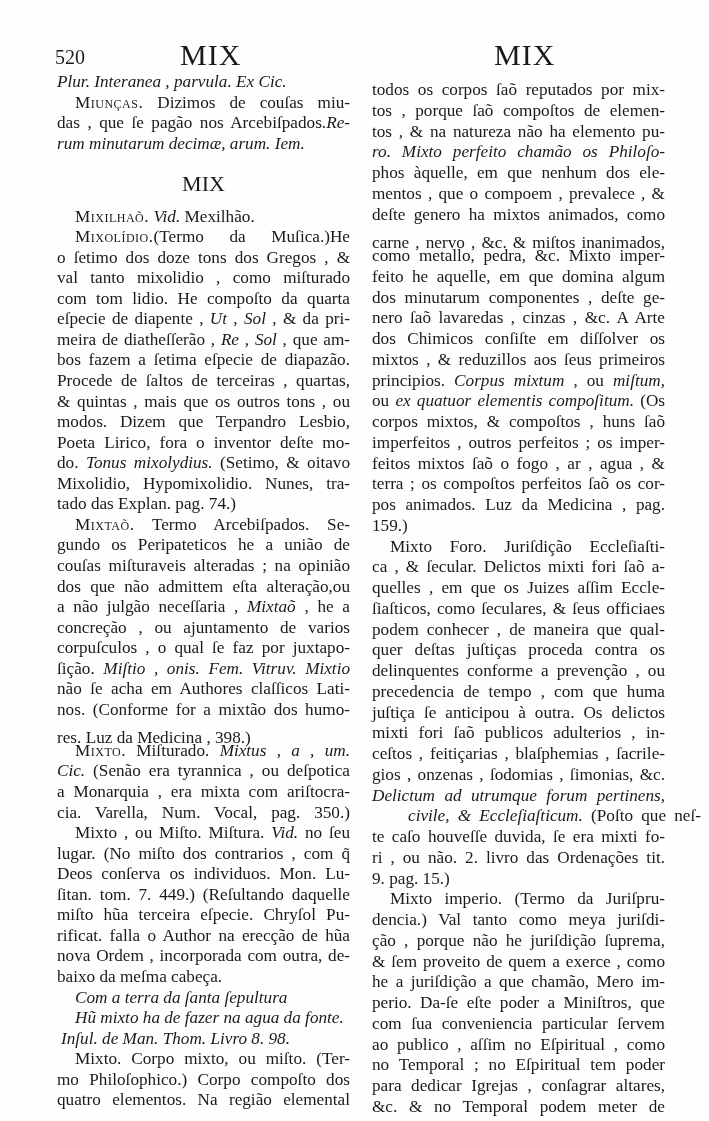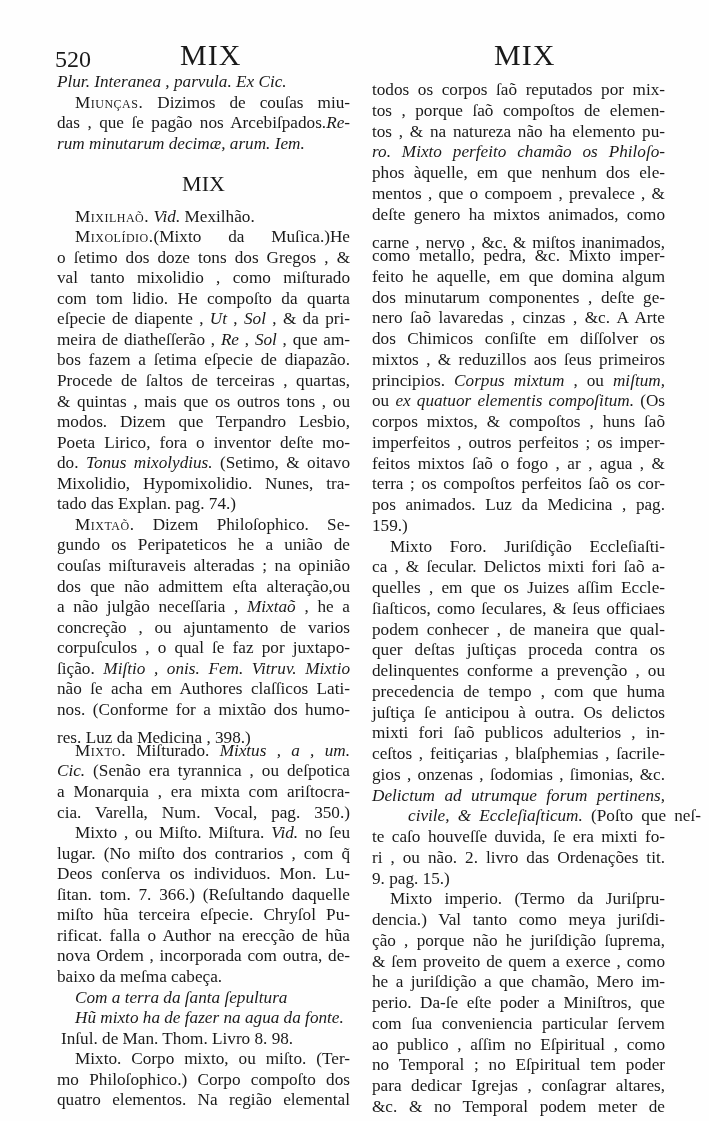--- a/index.html
+++ b/index.html
@@ -1,19 +1,19 @@
 <!DOCTYPE html>
 <html><head>
 <meta charset="utf-8">
 <style>
   html, body { margin: 0; padding: 0; background: #ffffff; }
   body { width: 709px; height: 1121px; position: relative; overflow: hidden;
          font-family: "DejaVu Serif", "Liberation Serif", serif; color: #1a1a1a; }
   .page { position: absolute; left: 0; top: 0; width: 709px; height: 1121px; background: #fefefe; }
-  .pagenum { position: absolute; left: 55px; top: 46px; font-size: 24px; font-family: "Liberation Serif", serif; }
+  .pagenum { position: absolute; left: 55px; top: 46px; font-size: 20px; font-family: "Liberation Serif", serif; }
   .head { position: absolute; top: 38px; font-size: 30px; font-family: "Liberation Serif", serif; letter-spacing: 1px; }
   .head.left { left: 180px; }
   .head.right { left: 494px; }
   .col { position: absolute; top: 0; }
   .col.left { left: 57px; width: 293px; }
   .col.right { left: 372px; width: 293px; }
   .line { position: absolute; left: 0; width: 100%; height: 21px; white-space: nowrap;
           font-family: "Liberation Serif", serif; font-size: 17.2px; line-height: 21px;
           text-align: justify; text-align-last: justify; }
   .line.indent { padding-left: 18px; box-sizing: border-box; }
@@ -30,60 +30,60 @@
   <div class="pagenum">520</div>
   <div class="head left">MIX</div>
   <div class="head right">MIX</div>
   <div class="col left" id="col-left">
       <div class="line left-only" style="top: 71px;"><span class="seg i">Plur. Interanea , parvula.  Ex Cic.</span></div>
       <div class="line indent" style="top: 92px;"><span class="seg sc">Miunças.</span><span class="seg"> Dizimos de couſas miu-</span></div>
       <div class="line" style="top: 112px;"><span class="seg">das , que ſe pagão nos Arcebiſpados.</span><span class="seg i">Re-</span></div>
       <div class="line left-only" style="top: 133px;"><span class="seg i">rum minutarum decimæ, arum. Iem.</span></div>
       <div class="line center" style="top: 173.2px; font-size: 22px;">MIX</div>
       <div class="line indent left-only" style="top: 206px;"><span class="seg sc">Mixilhaõ.</span><span class="seg"> </span><span class="seg i">Vid.</span><span class="seg"> Mexilhão.</span></div>
-      <div class="line indent" style="top: 226px;"><span class="seg sc">Mixolídio.</span><span class="seg">(Mixto da Muſica.)He</span></div>
+      <div class="line indent" style="top: 226px;"><span class="seg sc">Mixolídio.</span><span class="seg">(Termo da Muſica.)He</span></div>
       <div class="line" style="top: 247px;"><span class="seg">o ſetimo dos doze tons dos Gregos , &amp;</span></div>
       <div class="line" style="top: 267px;"><span class="seg">val tanto mixolidio , como miſturado</span></div>
       <div class="line" style="top: 288px;"><span class="seg">com tom lidio. He compoſto da quarta</span></div>
       <div class="line" style="top: 308px;"><span class="seg">eſpecie de diapente , </span><span class="seg i">Ut</span><span class="seg"> , </span><span class="seg i">Sol</span><span class="seg"> , &amp; da pri-</span></div>
       <div class="line" style="top: 329px;"><span class="seg">meira de diatheſſerão , </span><span class="seg i">Re</span><span class="seg"> , </span><span class="seg i">Sol</span><span class="seg"> , que am-</span></div>
       <div class="line" style="top: 349px;"><span class="seg">bos fazem a ſetima eſpecie de diapazão.</span></div>
       <div class="line" style="top: 370px;"><span class="seg">Procede de ſaltos de terceiras , quartas,</span></div>
       <div class="line" style="top: 391px;"><span class="seg">&amp; quintas , mais que os outros tons , ou</span></div>
       <div class="line" style="top: 411px;"><span class="seg">modos. Dizem que Terpandro Lesbio,</span></div>
       <div class="line" style="top: 432px;"><span class="seg">Poeta Lirico, fora o inventor deſte mo-</span></div>
       <div class="line" style="top: 452px;"><span class="seg">do. </span><span class="seg i">Tonus mixolydius.</span><span class="seg"> (Setimo, &amp; oitavo</span></div>
       <div class="line" style="top: 473px;"><span class="seg">Mixolidio, Hypomixolidio. Nunes, tra-</span></div>
       <div class="line left-only" style="top: 493px;"><span class="seg">tado das Explan. pag. 74.)</span></div>
-      <div class="line indent" style="top: 514px;"><span class="seg sc">Mixtaõ.</span><span class="seg">  Dizem Philoſophico. Se-</span></div>
+      <div class="line indent" style="top: 514px;"><span class="seg sc">Mixtaõ.</span><span class="seg">  Termo Arcebiſpados. Se-</span></div>
       <div class="line" style="top: 534px;"><span class="seg">gundo os Peripateticos he a união de</span></div>
       <div class="line" style="top: 555px;"><span class="seg">couſas miſturaveis alteradas ; na opinião</span></div>
       <div class="line" style="top: 576px;"><span class="seg">dos que não admittem eſta alteração,ou</span></div>
       <div class="line" style="top: 596px;"><span class="seg">a não julgão neceſſaria , </span><span class="seg i">Mixtaõ</span><span class="seg"> , he a</span></div>
       <div class="line" style="top: 617px;"><span class="seg">concreção , ou ajuntamento de varios</span></div>
       <div class="line" style="top: 637px;"><span class="seg">corpuſculos , o qual ſe faz por juxtapo-</span></div>
       <div class="line" style="top: 658px;"><span class="seg">ſição. </span><span class="seg i">Miſtio , onis. Fem. Vitruv. Mixtio</span></div>
       <div class="line" style="top: 678px;"><span class="seg">não ſe acha em Authores claſſicos Lati-</span></div>
       <div class="line" style="top: 699px;"><span class="seg">nos. (Conforme for a mixtão dos humo-</span></div>
       <div class="line left-only" style="top: 727px; text-align: center;"><span class="seg">res. Luz da Medicina , 398.)</span></div>
       <div class="line indent" style="top: 740px;"><span class="seg sc">Mixto.</span><span class="seg"> Miſturado.  </span><span class="seg i">Mixtus , a , um.</span></div>
       <div class="line" style="top: 760px;"><span class="seg i">Cic.</span><span class="seg"> (Senão era tyrannica , ou deſpotica</span></div>
       <div class="line" style="top: 781px;"><span class="seg">a Monarquia , era mixta com ariſtocra-</span></div>
       <div class="line" style="top: 802px;"><span class="seg">cia. Varella, Num. Vocal, pag. 350.)</span></div>
       <div class="line indent" style="top: 822px;"><span class="seg">Mixto , ou Miſto. Miſtura. </span><span class="seg i">Vid.</span><span class="seg"> no ſeu</span></div>
       <div class="line" style="top: 843px;"><span class="seg">lugar. (No miſto dos contrarios , com q̃</span></div>
       <div class="line" style="top: 863px;"><span class="seg">Deos conſerva os individuos. Mon. Lu-</span></div>
-      <div class="line" style="top: 884px;"><span class="seg">ſitan. tom. 7. 366.) (Reſultando daquelle</span></div>
+      <div class="line" style="top: 884px;"><span class="seg">ſitan. tom. 7. 449.) (Reſultando daquelle</span></div>
       <div class="line" style="top: 904px;"><span class="seg">miſto hũa terceira eſpecie. Chryſol Pu-</span></div>
       <div class="line" style="top: 925px;"><span class="seg">rificat. falla o Author na erecção de hũa</span></div>
       <div class="line" style="top: 945px;"><span class="seg">nova Ordem , incorporada com outra, de-</span></div>
       <div class="line left-only" style="top: 966px;"><span class="seg">baixo da meſma cabeça.</span></div>
       <div class="line verse" style="top: 987px;"><span class="seg i">Com a terra da ſanta ſepultura</span></div>
       <div class="line verse" style="top: 1007px;"><span class="seg i">Hũ mixto ha de fazer na agua da fonte.</span></div>
-      <div class="line left-only" style="padding-left: 4px; box-sizing: border-box; top: 1028px;"><span class="seg">Inſul. de Man. Thom. Livro 8. 98.</span></div>
+      <div class="line left-only" style="padding-left: 4px; box-sizing: border-box; top: 1028px; font-style: italic;"><span class="seg">Inſul. de Man. Thom. Livro 8. 98.</span></div>
       <div class="line indent" style="top: 1048px;"><span class="seg">Mixto. Corpo mixto, ou miſto. (Ter-</span></div>
       <div class="line" style="top: 1069px;"><span class="seg">mo Philoſophico.) Corpo compoſto dos</span></div>
       <div class="line" style="top: 1089px;"><span class="seg">quatro elementos. Na região elemental</span></div>
     </div>
   <div class="col right" id="col-right">
       <div class="line" style="top: 79px;"><span class="seg">todos os corpos ſaõ reputados por mix-</span></div>
       <div class="line" style="top: 100px;"><span class="seg">tos , porque ſaõ compoſtos de elemen-</span></div>
       <div class="line" style="top: 121px;"><span class="seg">tos , &amp; na natureza não ha elemento pu-</span></div>
       <div class="line" style="top: 141px; font-style: italic;"><span class="seg">ro. Mixto perfeito chamão os Philoſo-</span></div>
       <div class="line" style="top: 162px;"><span class="seg">phos àquelle, em que nenhum dos ele-</span></div>

